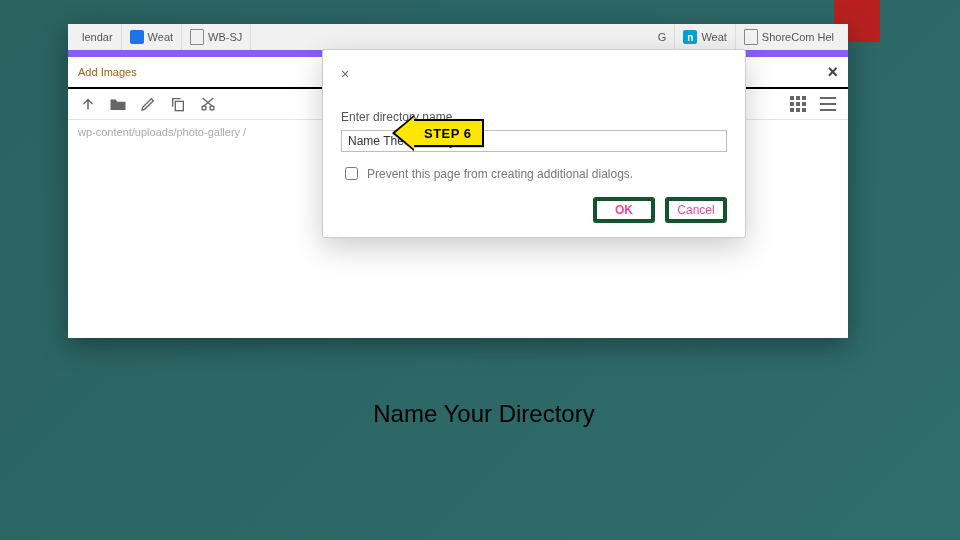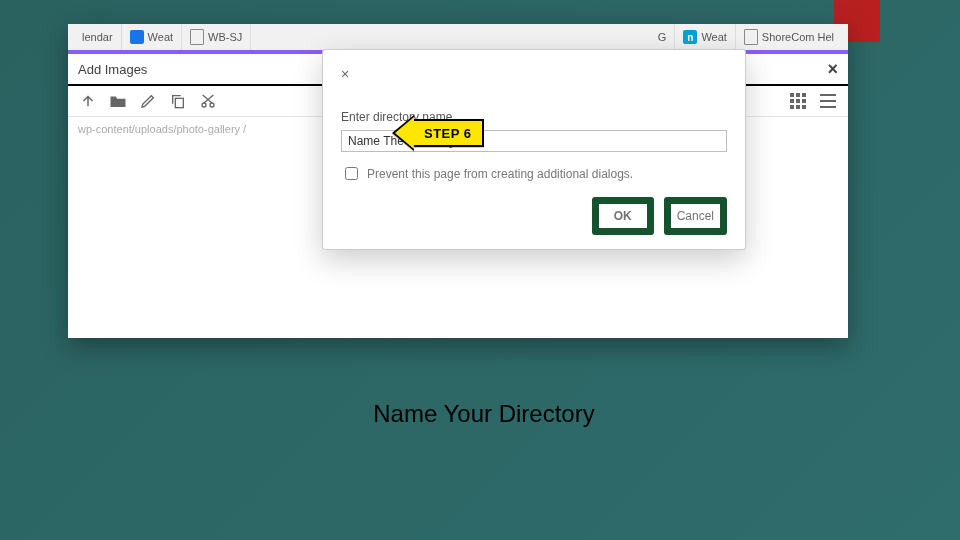--- a/index.html
+++ b/index.html
@@ -1,43 +1,43 @@
 <!DOCTYPE html>
 <html><head>
 <meta charset="utf-8">
 <style>
   html,body{margin:0;padding:0;width:960px;height:540px;font-family:"Segoe UI",Arial,sans-serif;overflow:hidden}
   .slide{position:relative;width:960px;height:540px;background:#2b6a6a;background:linear-gradient(135deg,#2a6260 0%,#2f6c6c 100%)}
   .redbar{position:absolute;top:0;right:80px;width:46px;height:42px;background:#b82020}
   .shot{position:absolute;left:68px;top:24px;width:780px;height:314px;background:#fff;box-shadow:0 8px 24px rgba(0,0,0,.35)}
   
-  .tabstrip{height:26px;background:#f1f1f1;border-bottom:4px solid #8b5cf6;display:flex;align-items:center;font-size:11px;color:#555;padding:0 6px}
+  .tabstrip{height:26px;background:#f1f1f1;border-bottom:7px solid #8b5cf6;display:flex;align-items:center;font-size:11px;color:#555;padding:0 6px}
   .tab{display:flex;align-items:center;gap:4px;padding:0 8px;height:100%;border-right:1px solid #ddd}
   .favblue{width:14px;height:14px;background:#1a73e8;border-radius:2px}
   .favdoc{width:12px;height:14px;border:1px solid #888;border-radius:1px}
   .favn{width:14px;height:14px;background:#00a3d7;border-radius:2px;color:#fff;font-weight:bold;font-size:10px;display:flex;align-items:center;justify-content:center}
   
   .ai-bar{height:30px;border-bottom:2px solid #000;display:flex;align-items:center;justify-content:space-between;padding:0 10px}
-  .ai-title{font-size:13px;color:#404040}
+  .ai-title{font-size:11px;color:#a16207}
   .ai-close{font-size:18px;color:#444;cursor:pointer;font-weight:bold}
   .toolbar{height:30px;display:flex;align-items:center;gap:10px;padding:0 10px;border-bottom:1px solid #e5e5e5}
   .tool{width:20px;height:20px;color:#666;display:flex;align-items:center;justify-content:center}
   .viewtools{margin-left:auto;display:flex;gap:10px}
   .breadcrumb{font-size:11px;color:#aaa;padding:6px 10px}
   
   .dialog{position:absolute;left:254px;top:25px;width:386px;background:#fff;border:1px solid #ccc;border-radius:3px;box-shadow:0 10px 30px rgba(0,0,0,.2);padding:16px 18px 14px 18px;font-size:12px;color:#444}
   .dlg-top{display:flex;justify-content:space-between;align-items:flex-start}
   .dlg-origin{color:#666}
   .dlg-x{font-size:14px;color:#666;cursor:pointer}
   .dlg-label{margin-top:28px;color:#555}
   .dlg-input{margin-top:6px;width:100%;height:22px;border:1px solid #bdbdbd;padding:0 6px;font-size:12px;color:#333;box-sizing:border-box}
   .dlg-check{margin-top:12px;display:flex;align-items:center;gap:6px;color:#777}
   .dlg-check input{width:13px;height:13px}
   .dlg-btns{margin-top:14px;display:flex;justify-content:flex-end;gap:10px}
-  .btn{min-width:62px;height:38px;border:7px solid #14532d;background:#fff;border-radius:3px;font-size:12px;color:#737373;cursor:pointer}
+  .btn{min-width:62px;height:26px;border:4px solid #14532d;background:#fff;border-radius:3px;font-size:12px;color:#ec4899;cursor:pointer}
   .btn.primary{font-weight:600}
   
   .step{position:absolute;left:392px;top:115px;display:flex;align-items:center;filter:drop-shadow(0 1px 0 rgba(0,0,0,.2))}
   .arrowrect{height:24px;background:#ffe600;border:2px solid #000;border-left:none;padding:0 10px;display:flex;align-items:center;font:bold 13px Arial;color:#000;letter-spacing:.5px}
   .ah-outer{position:relative;width:22px;height:36px}
   .ah-outer .tri-b{position:absolute;left:0;top:0;width:0;height:0;border-top:18px solid transparent;border-bottom:18px solid transparent;border-right:22px solid #000}
   .ah-outer .tri-f{position:absolute;left:3px;top:2px;width:0;height:0;border-top:16px solid transparent;border-bottom:16px solid transparent;border-right:19px solid #ffe600}
   .caption{position:absolute;left:4px;width:960px;top:400px;text-align:center;color:#fff;font-size:24px}
   .caption{color:#111}
   .caption{color:#000}

